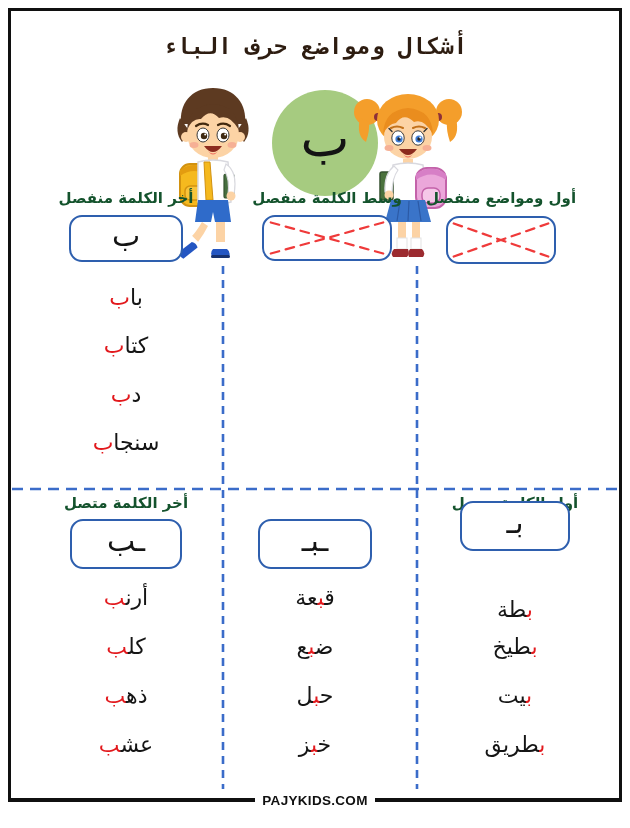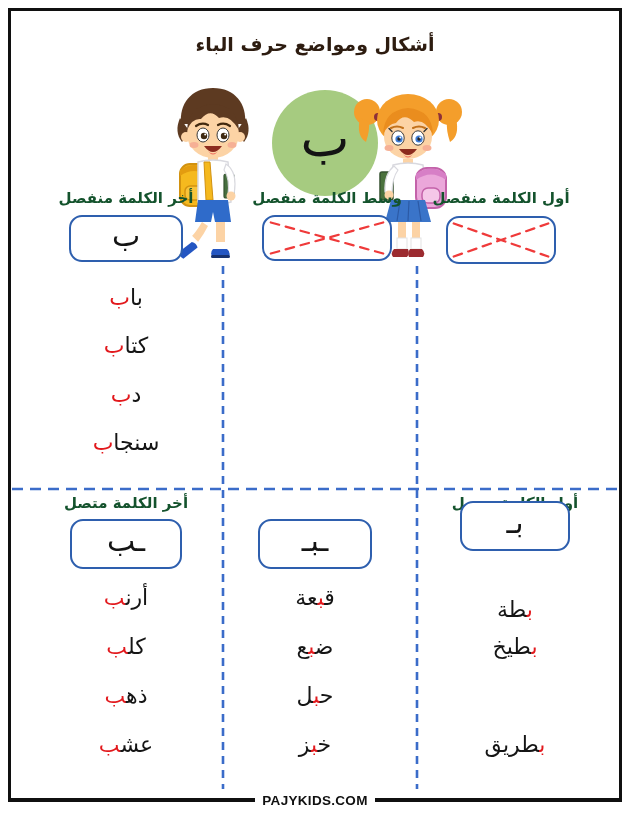--- a/index.html
+++ b/index.html
@@ -7,21 +7,21 @@
   .page{
     position:relative;width:630px;height:828px;background:#fff;overflow:hidden;
     font-family:"DejaVu Sans",sans-serif;
   }
   .frame{
     position:absolute;left:8px;top:8px;right:8px;height:792px;
     border:3.5px solid var(--frame,#101010);border-bottom:none;
   }
   .title{
     position:absolute;top:33px;left:0;width:100%;text-align:center;direction:rtl;
-    font-size:19px;font-weight:bold;color:var(--titlec,#2d1c10);
+    font-size:23px;font-weight:bold;color:var(--titlec,#2d1c10);font-family:Liberation Mono, monospace;
   }
   .letter-circle{
     position:absolute;left:272px;top:90px;width:106px;height:106px;border-radius:50%;
     background:var(--green,#a6cb80);display:flex;align-items:center;justify-content:center;
   }
   .letter-circle .big-letter{font-size:52px;line-height:1;color:#141414;padding-bottom:10px;}
   .kid{position:absolute;}
   .col{position:absolute;top:0;height:100%;}
   #t-left,#b-left{left:28px;width:196px;}
   #t-mid{left:232px;width:190px;}
@@ -177,21 +177,21 @@
     <div class="hdr" style="top:189px">وسط الكلمة منفصل</div>
     <div class="lbox" style="top:215px;width:130px;height:46px">
       <svg class="cross-svg" viewBox="0 0 130 46" preserveAspectRatio="none">
         <line class="cx" x1="7" y1="6" x2="123" y2="40"></line>
         <line class="cx" x1="7" y1="40" x2="123" y2="6"></line>
       </svg>
     </div>
   </div>
 
   <div class="col" id="t-right">
-    <div class="hdr" style="top:189px">أول الكلمة منفصل</div>
+    <div class="hdr" style="top:189px">أول ومواضع منفصل</div>
     <div class="lbox" style="top:216px;width:110px;height:48px">
       <svg class="cross-svg" viewBox="0 0 110 48" preserveAspectRatio="none">
         <line class="cx" x1="6" y1="6" x2="104" y2="42"></line>
         <line class="cx" x1="6" y1="42" x2="104" y2="6"></line>
       </svg>
     </div>
   </div>
 
   <div class="col" id="b-left">
     <div class="hdr" style="top:494px">أخر الكلمة متصل</div>
@@ -214,20 +214,21 @@
     <div class="word" style="top:731px"><span>خ‍</span><span class="hi">‍ب‍</span><span>‍ز</span></div>
   </div>
 
   <div class="col" id="b-right">
     <div class="hdr" style="top:494px">أول الكلمة متصل</div>
     <div class="lbox" style="top:501px;width:110px;height:50px">
       <span class="bl">بـ</span>
     </div>
     <div class="word" style="top:596px"><span></span><span class="hi">ب‍</span><span>‍طة</span></div>
     <div class="word" style="top:633px"><span></span><span class="hi">ب‍</span><span>‍طيخ</span></div>
+    <div class="word" style="top:682px"><span></span><span class="hi">ب‍</span><span>‍يت</span></div>
     <div class="word" style="top:731px"><span></span><span class="hi">ب‍</span><span>‍طريق</span></div>
   </div>
 
   <div class="footer">
     <div class="fline"></div>
     <div class="ftext">PAJYKIDS.COM</div>
     <div class="fline"></div>
   </div>
 
 </div>

